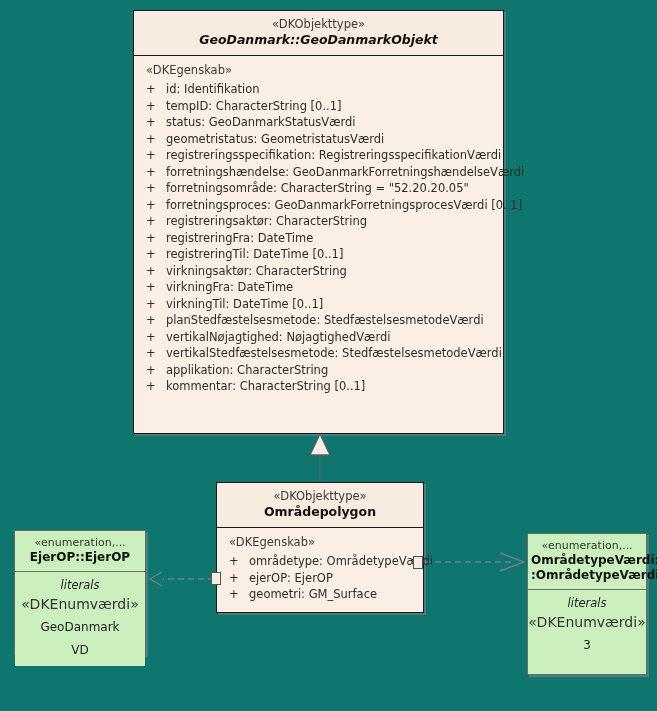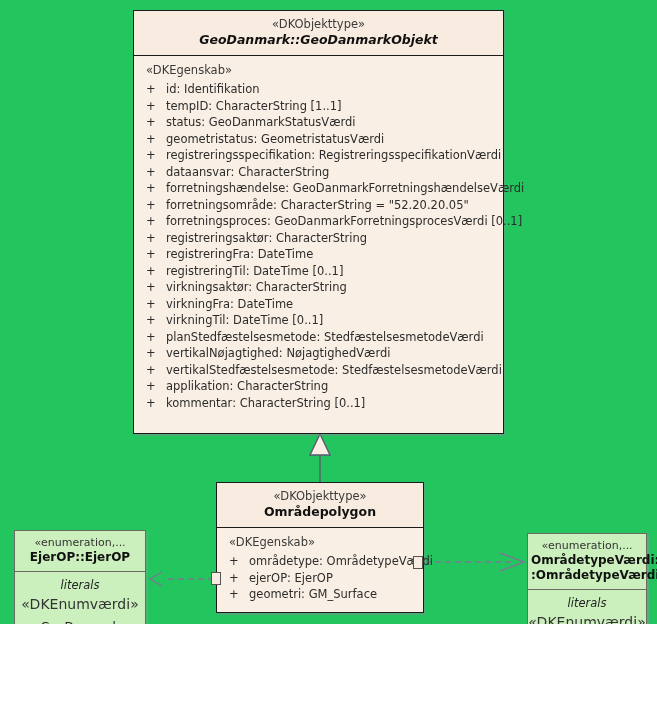--- a/index.html
+++ b/index.html
@@ -3,22 +3,22 @@
 <meta charset="utf-8">
 <style>
   html, body {
     margin: 0;
     padding: 0;
     background: #ffffff;
   }
   #canvas {
     position: relative;
     width: 657px;
-    height: 624px;
-    background: #22c55e;
+    height: 711px;
+    background: #0f766e;
     font-family: "DejaVu Sans", "Liberation Sans", sans-serif;
     overflow: hidden;
   }
 
   
   .uml-box {
     position: absolute;
     box-sizing: border-box;
     border: 1px solid #1a1a1a;
     background: #faefe4;
@@ -177,25 +177,24 @@
 
   <div class="uml-box" style="left:133px; top:10px; width:371px; height:424px;">
     <div class="box-header">
       <div class="stereotype">«DKObjekttype»</div>
       <div class="class-name">GeoDanmark::GeoDanmarkObjekt</div>
     </div>
     <div class="compartment">
       <div class="group-stereotype">«DKEgenskab»</div>
 
       <div class="attr-row"><span class="attr-vis">+</span><span class="attr-text">id: Identifikation</span></div>
-      <div class="attr-row"><span class="attr-vis">+</span><span class="attr-text">tempID: CharacterString [1..1]</span></div>
+      <div class="attr-row"><span class="attr-vis">+</span><span class="attr-text">tempID: CharacterString [0..1]</span></div>
       <div class="attr-row"><span class="attr-vis">+</span><span class="attr-text">status: GeoDanmarkStatusVærdi</span></div>
       <div class="attr-row"><span class="attr-vis">+</span><span class="attr-text">geometristatus: GeometristatusVærdi</span></div>
       <div class="attr-row"><span class="attr-vis">+</span><span class="attr-text">registreringsspecifikation: RegistreringsspecifikationVærdi</span></div>
-      <div class="attr-row"><span class="attr-vis">+</span><span class="attr-text">dataansvar: CharacterString</span></div>
       <div class="attr-row"><span class="attr-vis">+</span><span class="attr-text">forretningshændelse: GeoDanmarkForretningshændelseVærdi</span></div>
       <div class="attr-row"><span class="attr-vis">+</span><span class="attr-text">forretningsområde: CharacterString = "52.20.20.05"</span></div>
       <div class="attr-row"><span class="attr-vis">+</span><span class="attr-text">forretningsproces: GeoDanmarkForretningsprocesVærdi [0..1]</span></div>
       <div class="attr-row"><span class="attr-vis">+</span><span class="attr-text">registreringsaktør: CharacterString</span></div>
       <div class="attr-row"><span class="attr-vis">+</span><span class="attr-text">registreringFra: DateTime</span></div>
       <div class="attr-row"><span class="attr-vis">+</span><span class="attr-text">registreringTil: DateTime [0..1]</span></div>
       <div class="attr-row"><span class="attr-vis">+</span><span class="attr-text">virkningsaktør: CharacterString</span></div>
       <div class="attr-row"><span class="attr-vis">+</span><span class="attr-text">virkningFra: DateTime</span></div>
       <div class="attr-row"><span class="attr-vis">+</span><span class="attr-text">virkningTil: DateTime [0..1]</span></div>
       <div class="attr-row"><span class="attr-vis">+</span><span class="attr-text">planStedfæstelsesmetode: StedfæstelsesmetodeVærdi</span></div>

